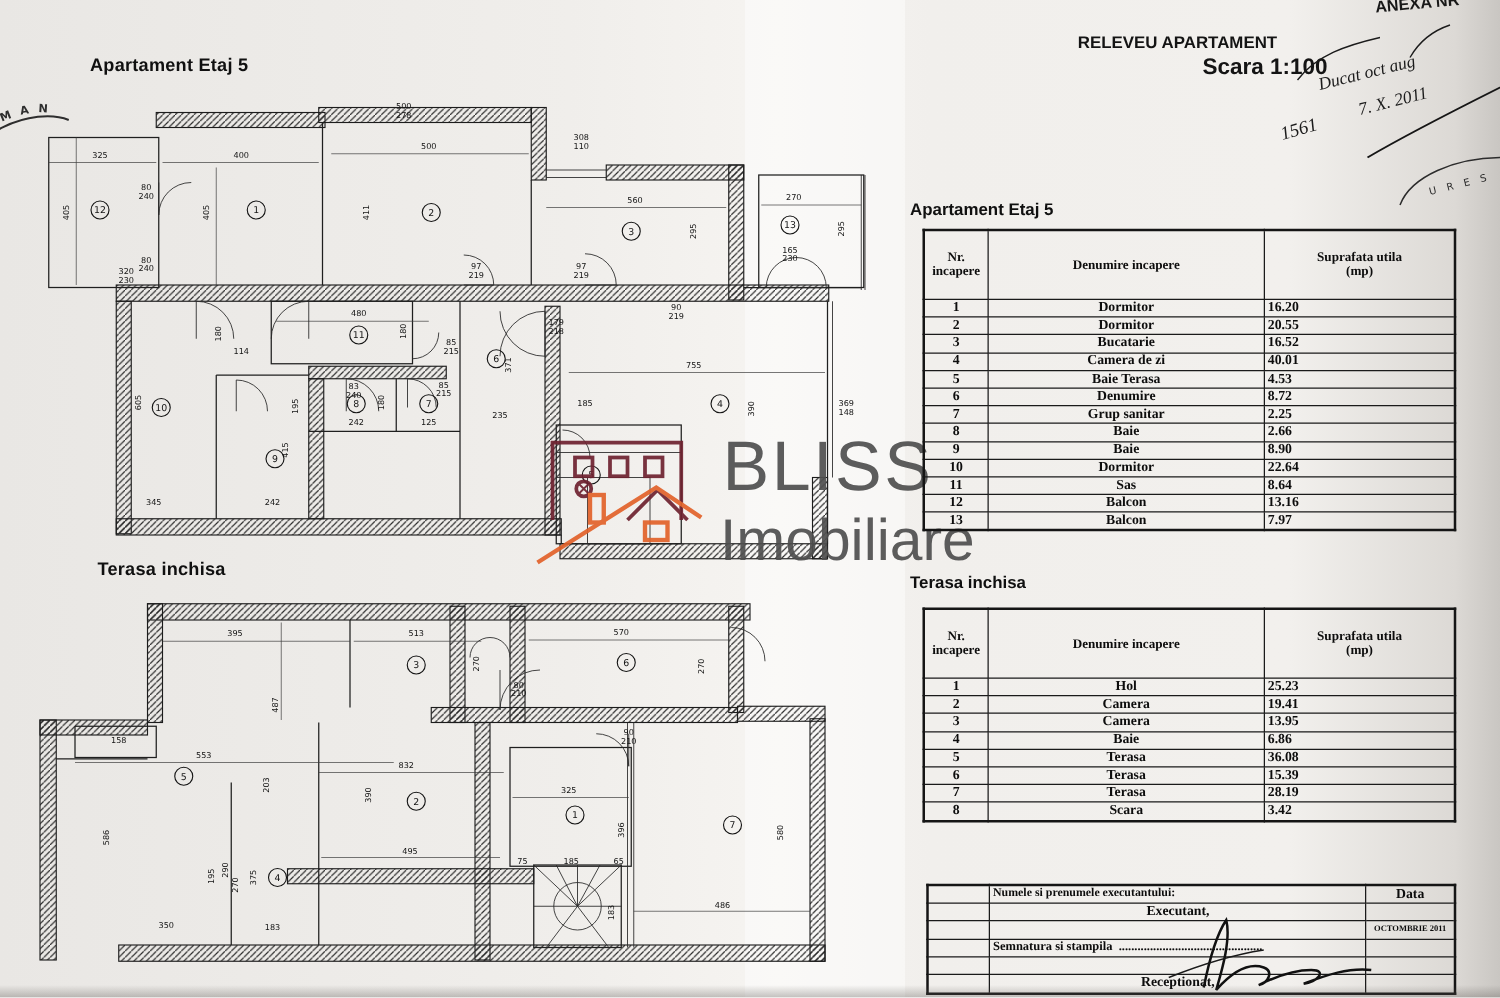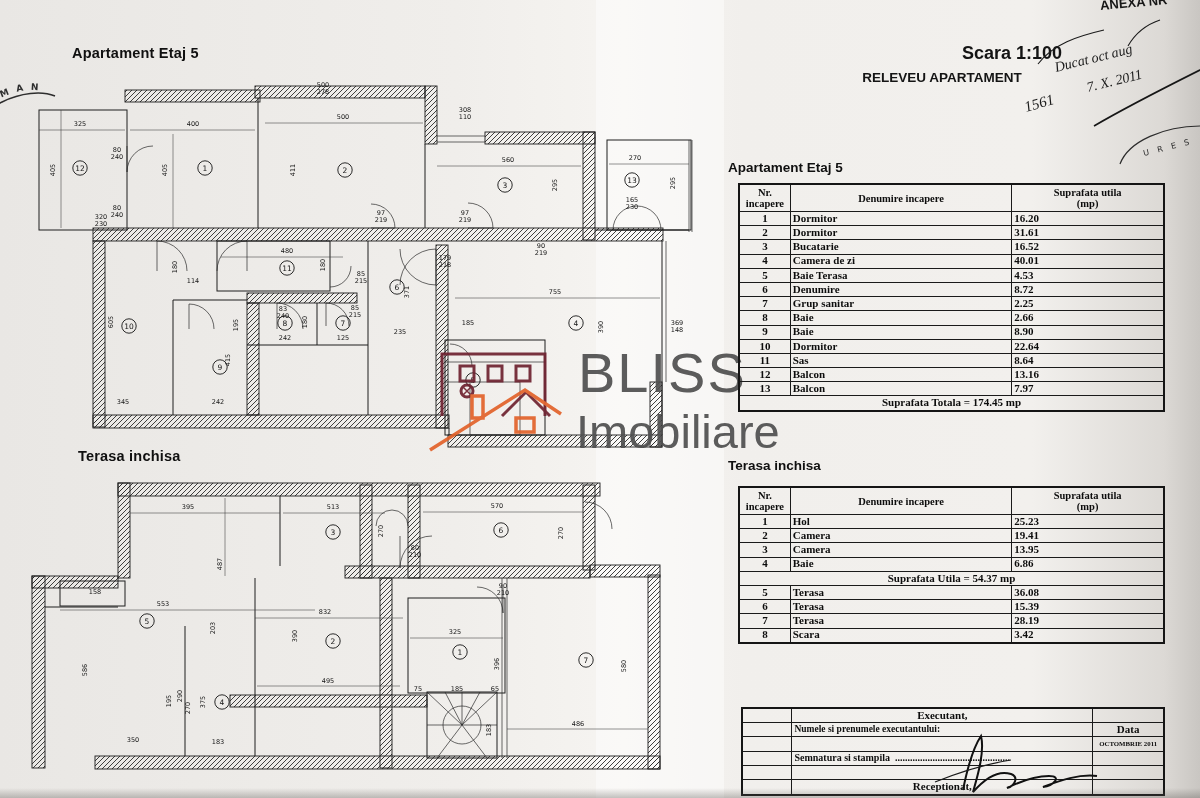--- a/index.html
+++ b/index.html
@@ -6,40 +6,40 @@
   body{
     width:1200px;height:798px;position:relative;overflow:hidden;
     font-family:"Liberation Sans",sans-serif;color:#141414;
     background:linear-gradient(90deg,#e9e7e4 0%,#f0eeeb 38%,#f6f4f1 52%,#f1efec 62%,#f2f0ed 86%,#dcd9d5 97%,#c9c6c2 100%);
   }
   .shade-band{position:absolute;left:596px;top:0;width:128px;height:798px;background:rgba(255,255,255,.45);pointer-events:none;}
   .shade-bottom{position:absolute;left:0;bottom:0;width:100%;height:10px;background:linear-gradient(0deg,rgba(90,86,82,.35),transparent);pointer-events:none;}
   .abs{position:absolute;}
   .plan-title{font-weight:bold;font-size:14.5px;letter-spacing:.2px;color:#101010;}
   .tbl-title{font-weight:bold;font-size:13.5px;color:#101010;}
-  .hdr-title{font-weight:bold;font-size:13.5px;text-align:center;width:240px;margin-top:44px;}
+  .hdr-title{font-weight:bold;font-size:13.5px;text-align:center;width:240px;}
   .hdr-scale{font-weight:bold;font-size:18px;text-align:right;width:240px;}
   .annex{font-weight:bold;font-size:13px;transform:rotate(-5deg);color:#181818;}
 
   
   .wall{fill:url(#hp);stroke:#1c1c1c;stroke-width:.9;}
   .thin{stroke:#1f1f1f;stroke-width:1;fill:none;}
   .thin2{stroke:#2a2a2a;stroke-width:.7;fill:none;}
   .dimline{stroke:#3a3a3a;stroke-width:.55;fill:none;}
   .door{stroke:#2a2a2a;stroke-width:.7;fill:none;}
   .dimt{font:6.5px "DejaVu Sans",sans-serif;fill:#141414;text-anchor:middle;}
   .roomc{fill:none;stroke:#141414;stroke-width:.9;}
   .roomt{font:7.5px "DejaVu Sans",sans-serif;fill:#141414;text-anchor:middle;}
 
   
   table.doc{border-collapse:collapse;font-family:"Liberation Serif",serif;font-weight:bold;color:#0d0d0d;border:2px solid #151515;background:transparent;}
   table.doc td,table.doc th{border:1.2px solid #1a1a1a;font-size:11px;padding:0 2px;height:13.2px;line-height:1.05;}
-  table.doc th{font-size:10.5px;text-align:center;padding:2px 2px;}
+  table.doc th{font-size:10.5px;text-align:center;padding:16px 2px;}
   td.c-nr{width:46px;text-align:center;}
-  td.c-name{width:222px;text-align:left;padding-left:22px;}
+  td.c-name{width:222px;text-align:center;padding-left:22px;}
   td.c-area{width:150px;text-align:left;}
   td.span{text-align:center;font-size:11px;}
   table.foot td{font-size:11px;}
   .date-cell{font-size:6.8px !important;text-align:center;}
   .exec-cell{text-align:center;}
   .recv-cell{text-align:center;}
 
   
   .wm-text{font-family:"Liberation Sans",sans-serif;fill:#4f4f4f;}
   .hw{font-family:"Liberation Serif",serif;font-style:italic;fill:#1b1b1b;}
@@ -396,21 +396,21 @@
   </thead>
   <tbody id="t1body">
       <tr>
         <td class="c-nr">1</td>
         <td class="c-name">Dormitor</td>
         <td class="c-area">16.20</td>
       </tr>
       <tr>
         <td class="c-nr">2</td>
         <td class="c-name">Dormitor</td>
-        <td class="c-area">31.61</td>
+        <td class="c-area">20.55</td>
       </tr>
       <tr>
         <td class="c-nr">3</td>
         <td class="c-name">Bucatarie</td>
         <td class="c-area">16.52</td>
       </tr>
       <tr>
         <td class="c-nr">4</td>
         <td class="c-name">Camera de zi</td>
         <td class="c-area">40.01</td>
@@ -452,23 +452,20 @@
       </tr>
       <tr>
         <td class="c-nr">12</td>
         <td class="c-name">Balcon</td>
         <td class="c-area">13.16</td>
       </tr>
       <tr>
         <td class="c-nr">13</td>
         <td class="c-name">Balcon</td>
         <td class="c-area">7.97</td>
-      </tr>
-      <tr>
-        <td colspan="3" class="span">Suprafata Totala  = 174.45 mp</td>
       </tr>
     </tbody>
 </table>
 
 <div class="abs tbl-title" style="left:728px;top:458px;">Terasa inchisa</div>
 <table class="doc abs" style="left:738px;top:486px;width:427px;">
   <thead>
     <tr>
       <th style="width:46px"><span>Nr.</span><br><span>incapere</span></th>
       <th style="width:222px">Denumire  incapere</th>
@@ -490,23 +487,20 @@
         <td class="c-nr">3</td>
         <td class="c-name">Camera</td>
         <td class="c-area">13.95</td>
       </tr>
       <tr>
         <td class="c-nr">4</td>
         <td class="c-name">Baie</td>
         <td class="c-area">6.86</td>
       </tr>
       <tr>
-        <td colspan="3" class="span">Suprafata Utila  = 54.37 mp</td>
-      </tr>
-      <tr>
         <td class="c-nr">5</td>
         <td class="c-name">Terasa</td>
         <td class="c-area">36.08</td>
       </tr>
       <tr>
         <td class="c-nr">6</td>
         <td class="c-name">Terasa</td>
         <td class="c-area">15.39</td>
       </tr>
       <tr>
@@ -517,32 +511,32 @@
       <tr>
         <td class="c-nr">8</td>
         <td class="c-name">Scara</td>
         <td class="c-area">3.42</td>
       </tr>
     </tbody>
 </table>
 
 <table class="doc foot abs" style="left:741px;top:707px;width:424px;">
   <tbody>
+    <tr>
+      <td></td>
+      <td style="font-size:9.5px">Numele si prenumele executantului:</td>
+      <td style="text-align:center">Data</td>
+    </tr>
     <tr>
       <td style="width:47px"></td>
       <td style="width:304px" class="exec-cell">Executant,</td>
       <td style="width:67px"></td>
     </tr>
     <tr>
       <td></td>
-      <td style="font-size:9.5px">Numele si prenumele executantului:</td>
-      <td style="text-align:center">Data</td>
-    </tr>
-    <tr>
-      <td></td>
       <td></td>
       <td class="date-cell">OCTOMBRIE 2011</td>
     </tr>
     <tr>
       <td></td>
       <td style="font-size:10px"><span>Semnatura si stampila</span>&nbsp;&nbsp;<span>..............................................</span></td>
       <td></td>
     </tr>
     <tr style="height:13px">
       <td></td>

